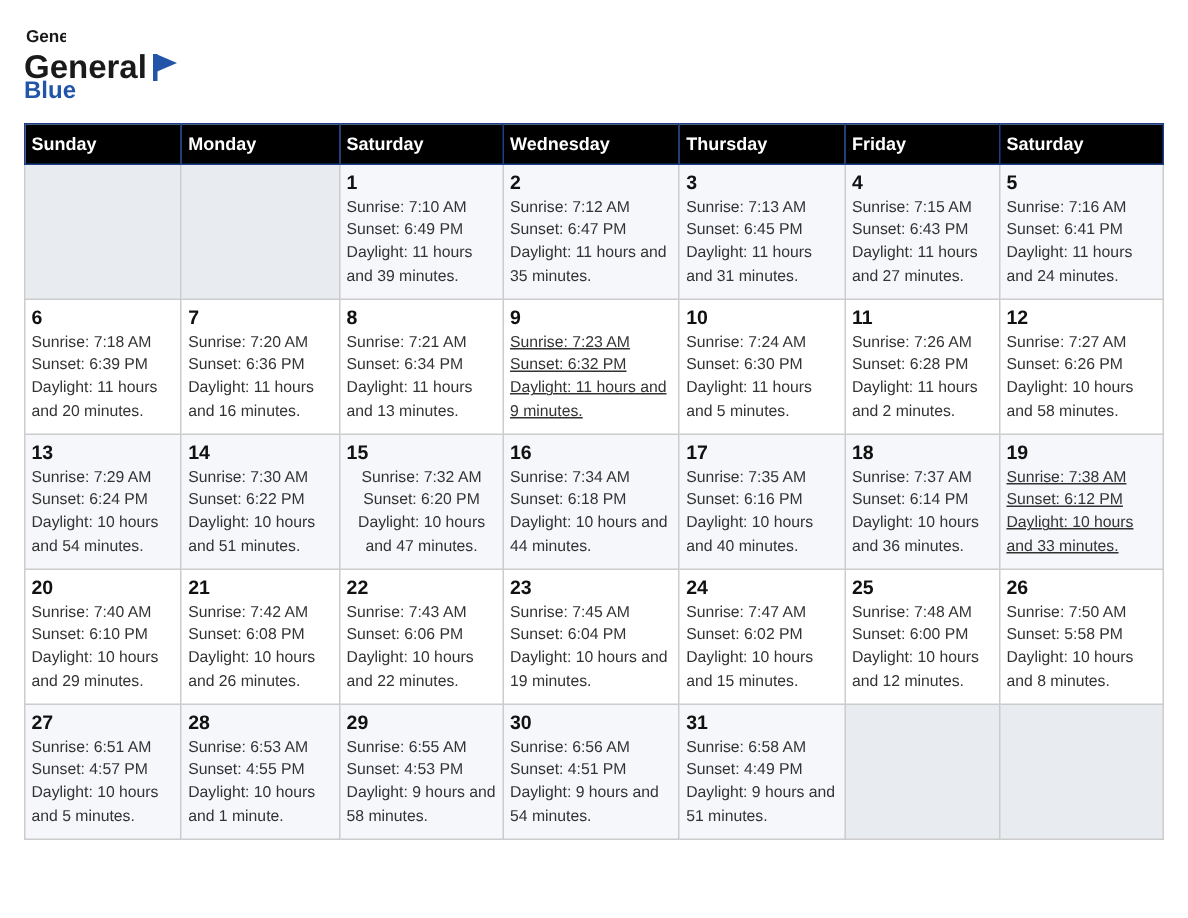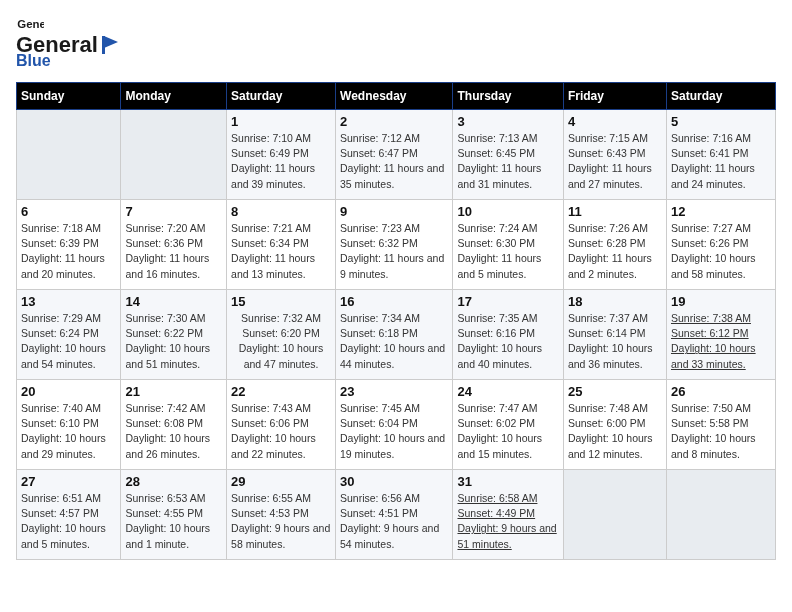--- a/index.html
+++ b/index.html
@@ -177,21 +177,21 @@
 Daylight: 11 hours and 16 minutes.</div>
         </td>
         <td>
           <div class="day-number">8</div>
           <div class="day-info" style="white-space: pre-line;">Sunrise: 7:21 AM
 Sunset: 6:34 PM
 Daylight: 11 hours and 13 minutes.</div>
         </td>
         <td>
           <div class="day-number">9</div>
-          <div class="day-info" style="white-space: pre-line;">Sunrise: 7:23 AM
+          <div class="day-info" style="white-space: pre-line; text-decoration: underline;">Sunrise: 7:23 AM
 Sunset: 6:32 PM
 Daylight: 11 hours and 9 minutes.</div>
         </td>
         <td>
           <div class="day-number">10</div>
           <div class="day-info" style="white-space: pre-line;">Sunrise: 7:24 AM
 Sunset: 6:30 PM
 Daylight: 11 hours and 5 minutes.</div>
         </td>
         <td>
@@ -315,21 +315,21 @@
 Daylight: 9 hours and 58 minutes.</div>
         </td>
         <td>
           <div class="day-number">30</div>
           <div class="day-info" style="white-space: pre-line;">Sunrise: 6:56 AM
 Sunset: 4:51 PM
 Daylight: 9 hours and 54 minutes.</div>
         </td>
         <td>
           <div class="day-number">31</div>
-          <div class="day-info" style="white-space: pre-line; text-decoration: underline;">Sunrise: 6:58 AM
+          <div class="day-info" style="white-space: pre-line;">Sunrise: 6:58 AM
 Sunset: 4:49 PM
 Daylight: 9 hours and 51 minutes.</div>
         </td>
         <td class="empty-cell"></td>
         <td class="empty-cell"></td>
       </tr>
     </tbody>
 </table>
 
 </body></html>

